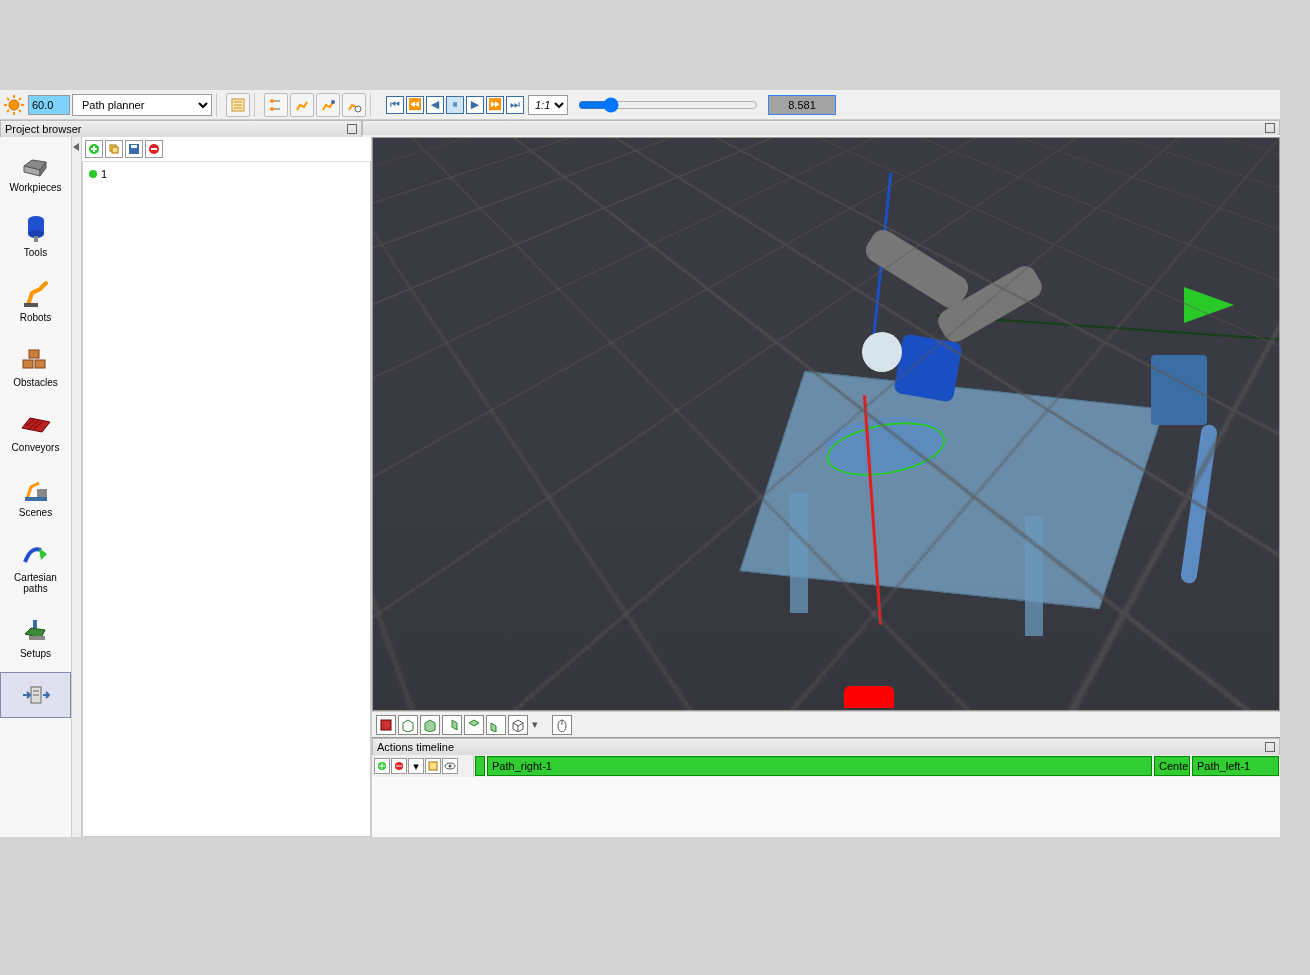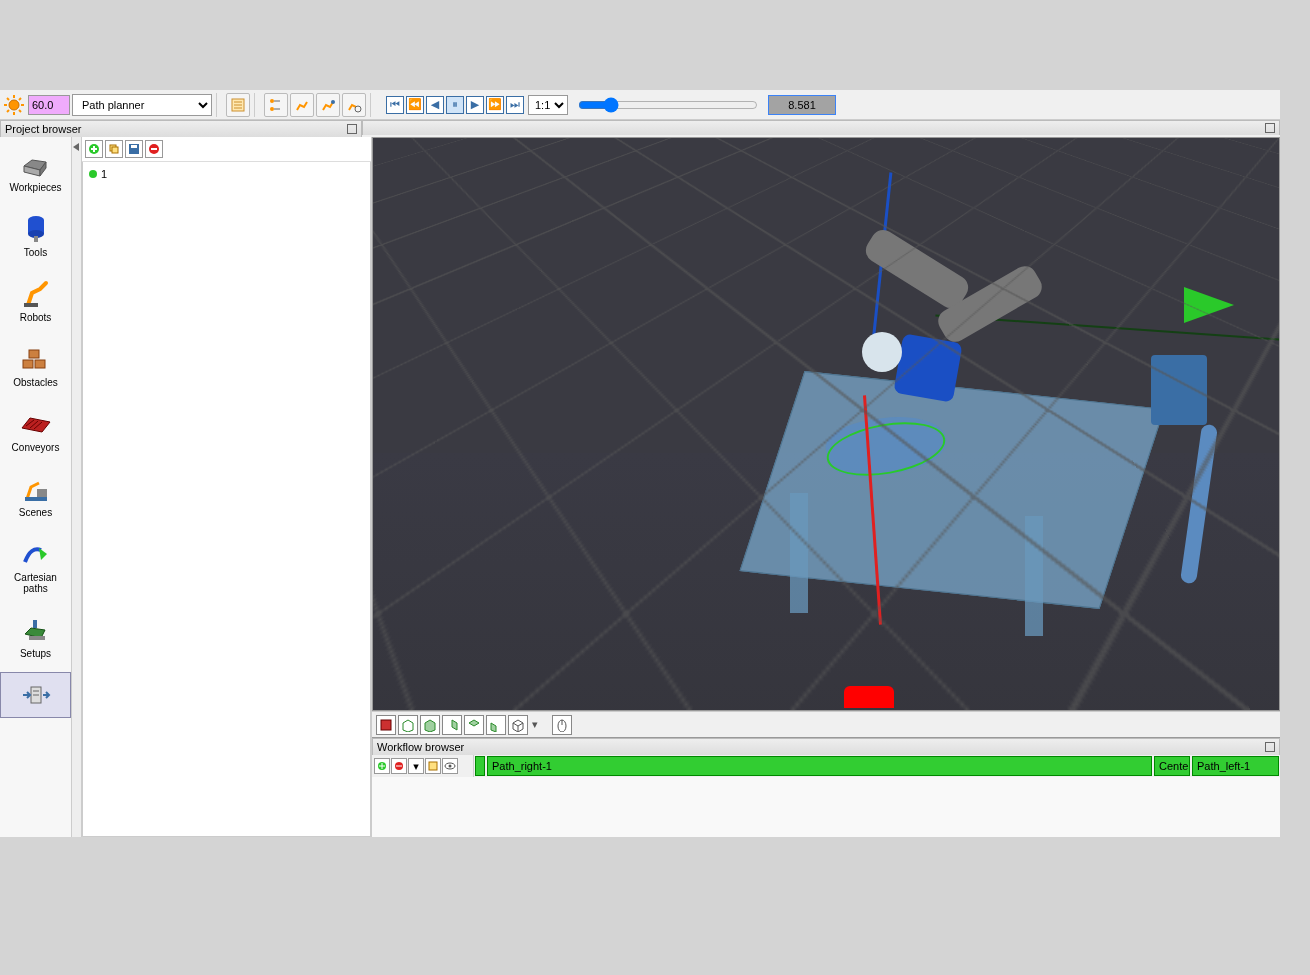--- a/index.html
+++ b/index.html
@@ -1,26 +1,26 @@
 <!DOCTYPE html>
 <html><head>
 <meta charset="utf-8">
 <style>
 * { box-sizing: border-box; margin: 0; padding: 0; font-family: Tahoma, Arial, sans-serif; font-size: 11px; }
 body { background: #d4d4d4; width: 1310px; height: 975px; overflow: hidden; }
 .app { position: absolute; top: 90px; left: 0; width: 1280px; background: #f0f0f0; }
 .toolbar-row { display: flex; align-items: center; height: 30px; background: #f0f0f0; border-bottom: 1px solid #ccc; gap: 2px; padding: 2px; }
 .tb-icon { width: 24px; height: 24px; border: 1px solid transparent; display: flex; align-items: center; justify-content: center; cursor: pointer; border-radius: 2px; background: #f5f5f5; border: 1px solid #bbb; }
 .tb-icon.sun { background: none; border: none; }
-.tb-input { width: 42px; height: 20px; border: 1px solid #999; padding: 1px 3px; background: #f0abfc; }
+.tb-input { width: 42px; height: 20px; border: 1px solid #999; padding: 1px 3px; background: #7dd3fc; }
 .tb-select { width: 140px; height: 22px; border: 1px solid #999; background: #fff; padding: 1px 5px; }
 .tb-sep { width: 6px; height: 24px; border-left: 1px solid #ccc; margin: 0 2px; }
 .playback { display: flex; gap: 2px; margin-left: 6px; align-items: center; }
 .play-btn { width: 18px; height: 18px; border: 1px solid #3a6ea5; background: #fff; display: flex; align-items: center; justify-content: center; cursor: pointer; color: #3a6ea5; }
-.ratio-sel { width: 40px; height: 20px; border: 1px solid #999; background: #fff; margin-left: 2px; padding-left: 2px; }
+.ratio-sel { width: 40px; height: 20px; border: 1px solid #999; background: #fff; margin-left: 2px; padding-left: 2px; font-style: italic; }
 .play-slider { width: 180px; margin: 0 8px; }
 .play-time { width: 68px; height: 20px; border: 1px solid #3b82f6; background: #a3a3a3; text-align: center; }
 
 .panel-title { background: linear-gradient(#eee,#ddd); font-size: 10px; padding: 2px 4px; border: 1px solid #bbb; border-bottom: none; display: flex; justify-content: space-between; align-items: center; }
 .panel-title .sq { width: 10px; height: 10px; border: 1px solid #666; display: inline-block; }
 
 .main-layout { display: flex; height: 700px; }
 .sidebar { width: 72px; background: #f7f7f7; border-right: 1px solid #ccc; display: flex; flex-direction: column; padding-top: 4px; gap: 6px; }
 .side-item { display: flex; flex-direction: column; align-items: center; padding: 6px 7px; cursor: pointer; border: 1px solid transparent; }
 .side-item.sel { background: #e0e0f0; border: 1px solid #88a; }
@@ -359,21 +359,21 @@
         <span class="cube-btn">
             <svg width="14" height="14">
               <ellipse cx="7" cy="8" rx="4" ry="6" fill="none" stroke="#555"></ellipse>
               <line x1="7" y1="2" x2="7" y2="7" stroke="#555"></line>
             </svg>
           </span>
       </div>
 
       <div class="workflow">
         <div class="panel-title">
-          <span>Workflow browser</span>
+          <span>Actions timeline</span>
           <span class="sq"></span>
         </div>
         <div class="wf-row">
           <div class="wf-tools">
             <span class="tiny-btn">
                 <svg width="10" height="10">
                   <circle cx="5" cy="5" r="4" fill="#2ac92a"></circle>
                   <path d="M5 2 L5 8 M2 5 L8 5" stroke="#fff"></path>
                 </svg>
               </span>

